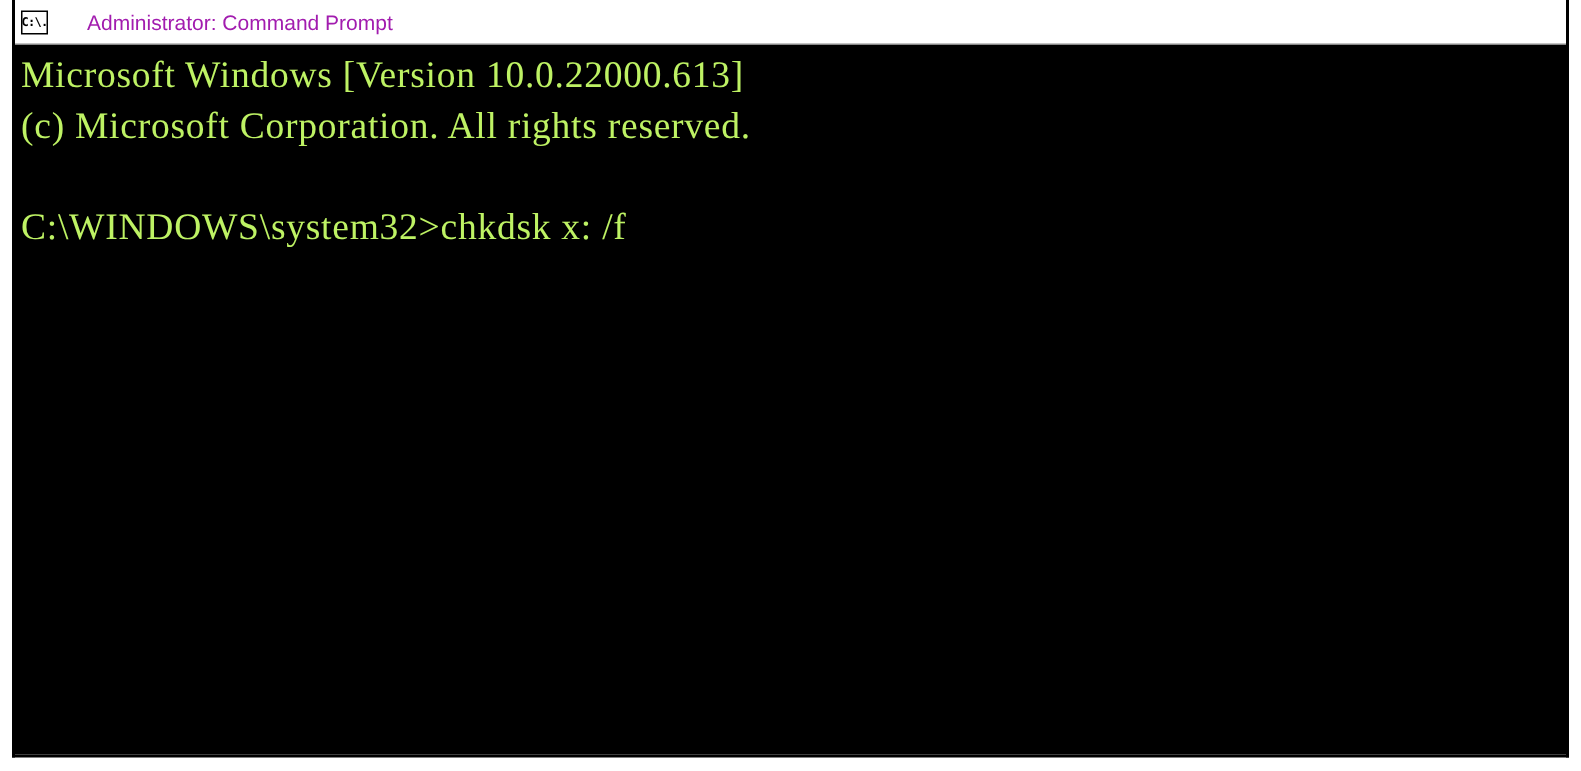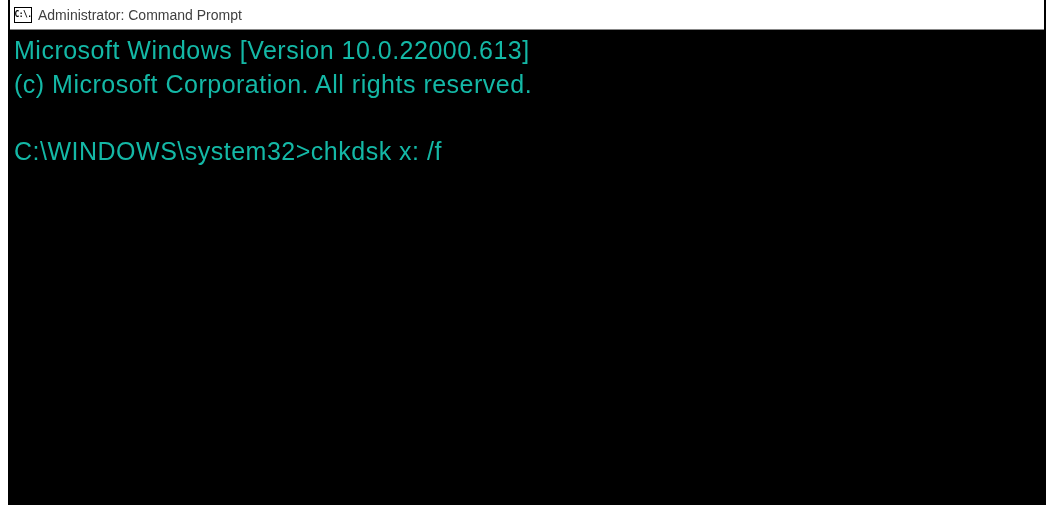--- a/index.html
+++ b/index.html
@@ -38,31 +38,32 @@
       align-items: center;
       justify-content: center;
       font-size: 8px;
       font-weight: bold;
       font-family: Consolas, monospace;
       color: #000;
       letter-spacing: -0.5px;
     }
     .titlebar .title {
       font-size: 14px;
-      color: #404040;
+      color: #a21caf;
+      margin-left: 20px;
     }
     .terminal {
       background: #000;
       width: 100%;
       height: calc(100% - 30px);
       padding: 4px 4px;
-      font-family: Liberation Sans, sans-serif;
+      font-family: Liberation Serif, serif;
       font-size: 25px;
       line-height: 1.35;
-      color: #14b8a6;
+      color: #bef264;
       letter-spacing: 0.5px;
       white-space: pre;
       overflow: hidden;
     }
     .prompt-line { white-space: pre; }
   </style>
 </head>
 <body>
 
 <div class="window">

